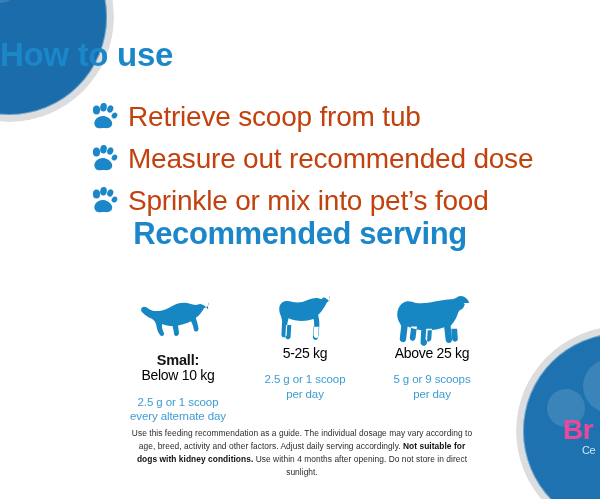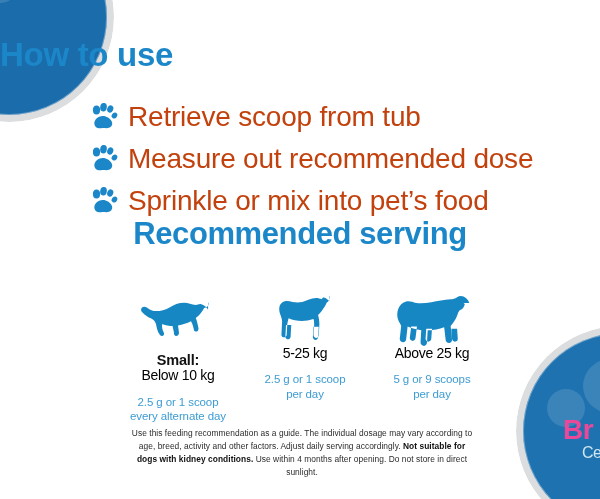--- a/index.html
+++ b/index.html
@@ -75,21 +75,21 @@
     letter-spacing: -0.5px;
   }
   .lid-br-brand {
     left: 47px;
     top: 88px;
     font-size: 28px;
   }
   .lid-br-sub {
     left: 66px;
     top: 118px;
-    font-size: 16px;
+    font-size: 11px;
     font-weight: normal;
     color: #cfe6f4;
   }
   .lid-bubble {
     position: absolute;
     border-radius: 50%;
     background: rgba(255,255,255,0.13);
   }
 
   

